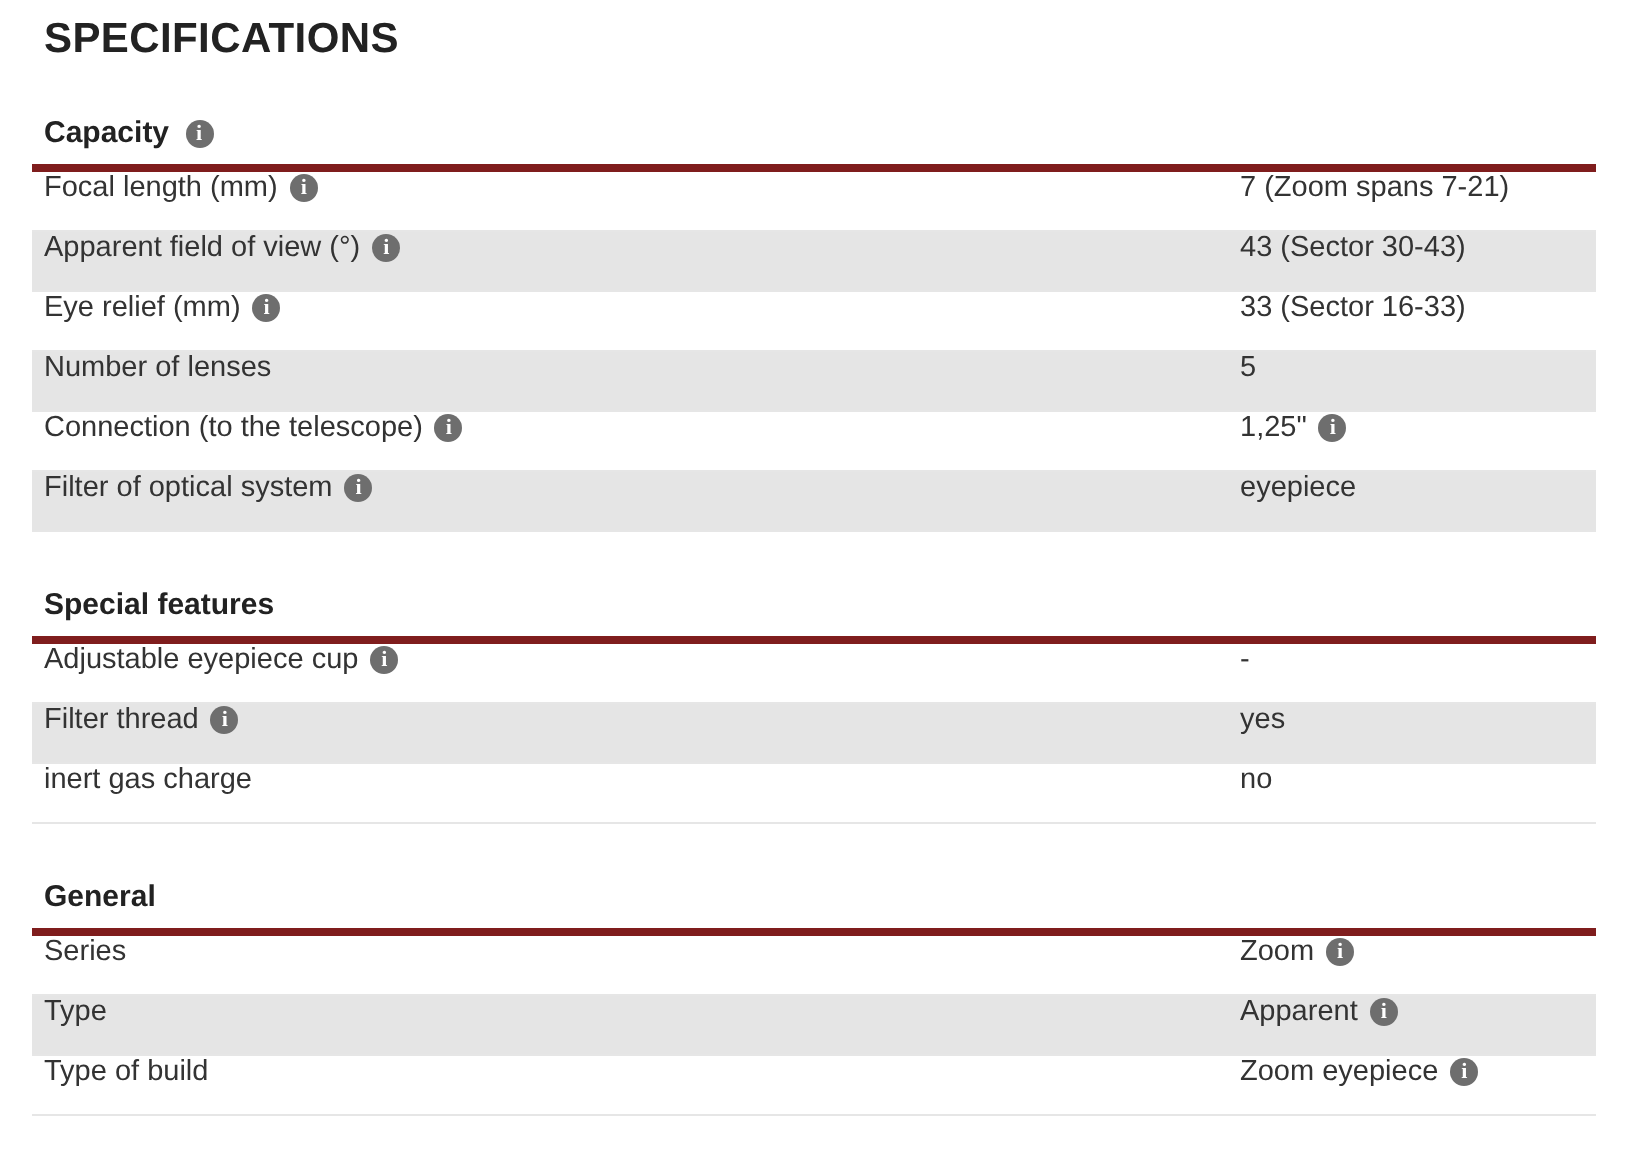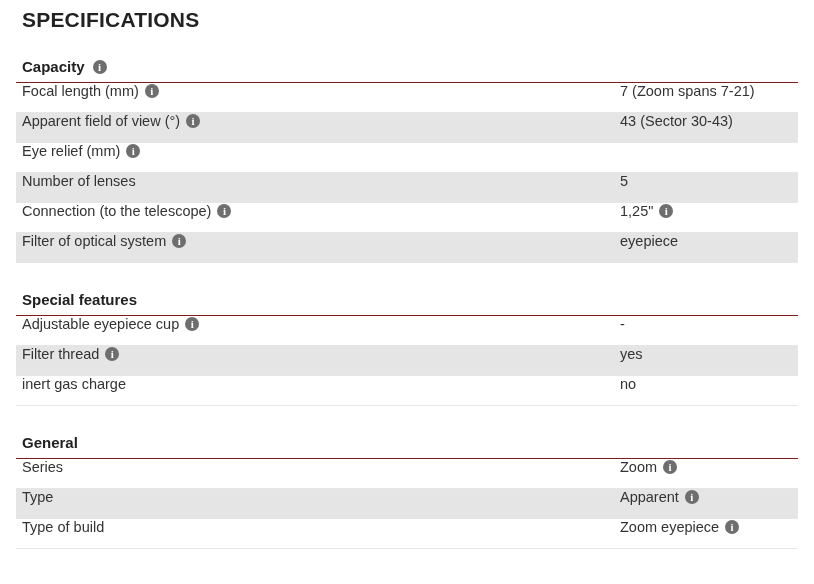--- a/index.html
+++ b/index.html
@@ -32,21 +32,21 @@
   .section {
     margin-bottom: 6px;
   }
   .section-title {
     display: flex;
     align-items: center;
     font-size: 15px;
     font-weight: bold;
     color: #222222;
     padding: 0 0 7px 6px;
-    border-bottom: 1px solid #7f1d1d;
+    border-bottom: 4px solid #7f1d1d;
     margin: 0;
   }
   .section-gap {
     height: 22px;
   }
   .rows {
     display: block;
   }
   .row {
     display: flex;
@@ -122,20 +122,23 @@
             </div>
             <div class="value">
               <span>43 (Sector 30-43)</span>
             </div>
           </div>
           <div class="row">
             <div class="label">
               <span>Eye relief (mm)</span>
               <span class="info-icon">i</span>
             </div>
+            <div class="value">
+              <span>33 (Sector 16-33)</span>
+            </div>
           </div>
           <div class="row shaded">
             <div class="label">
               <span>Number of lenses</span>
             </div>
             <div class="value">
               <span>5</span>
             </div>
           </div>
           <div class="row">

